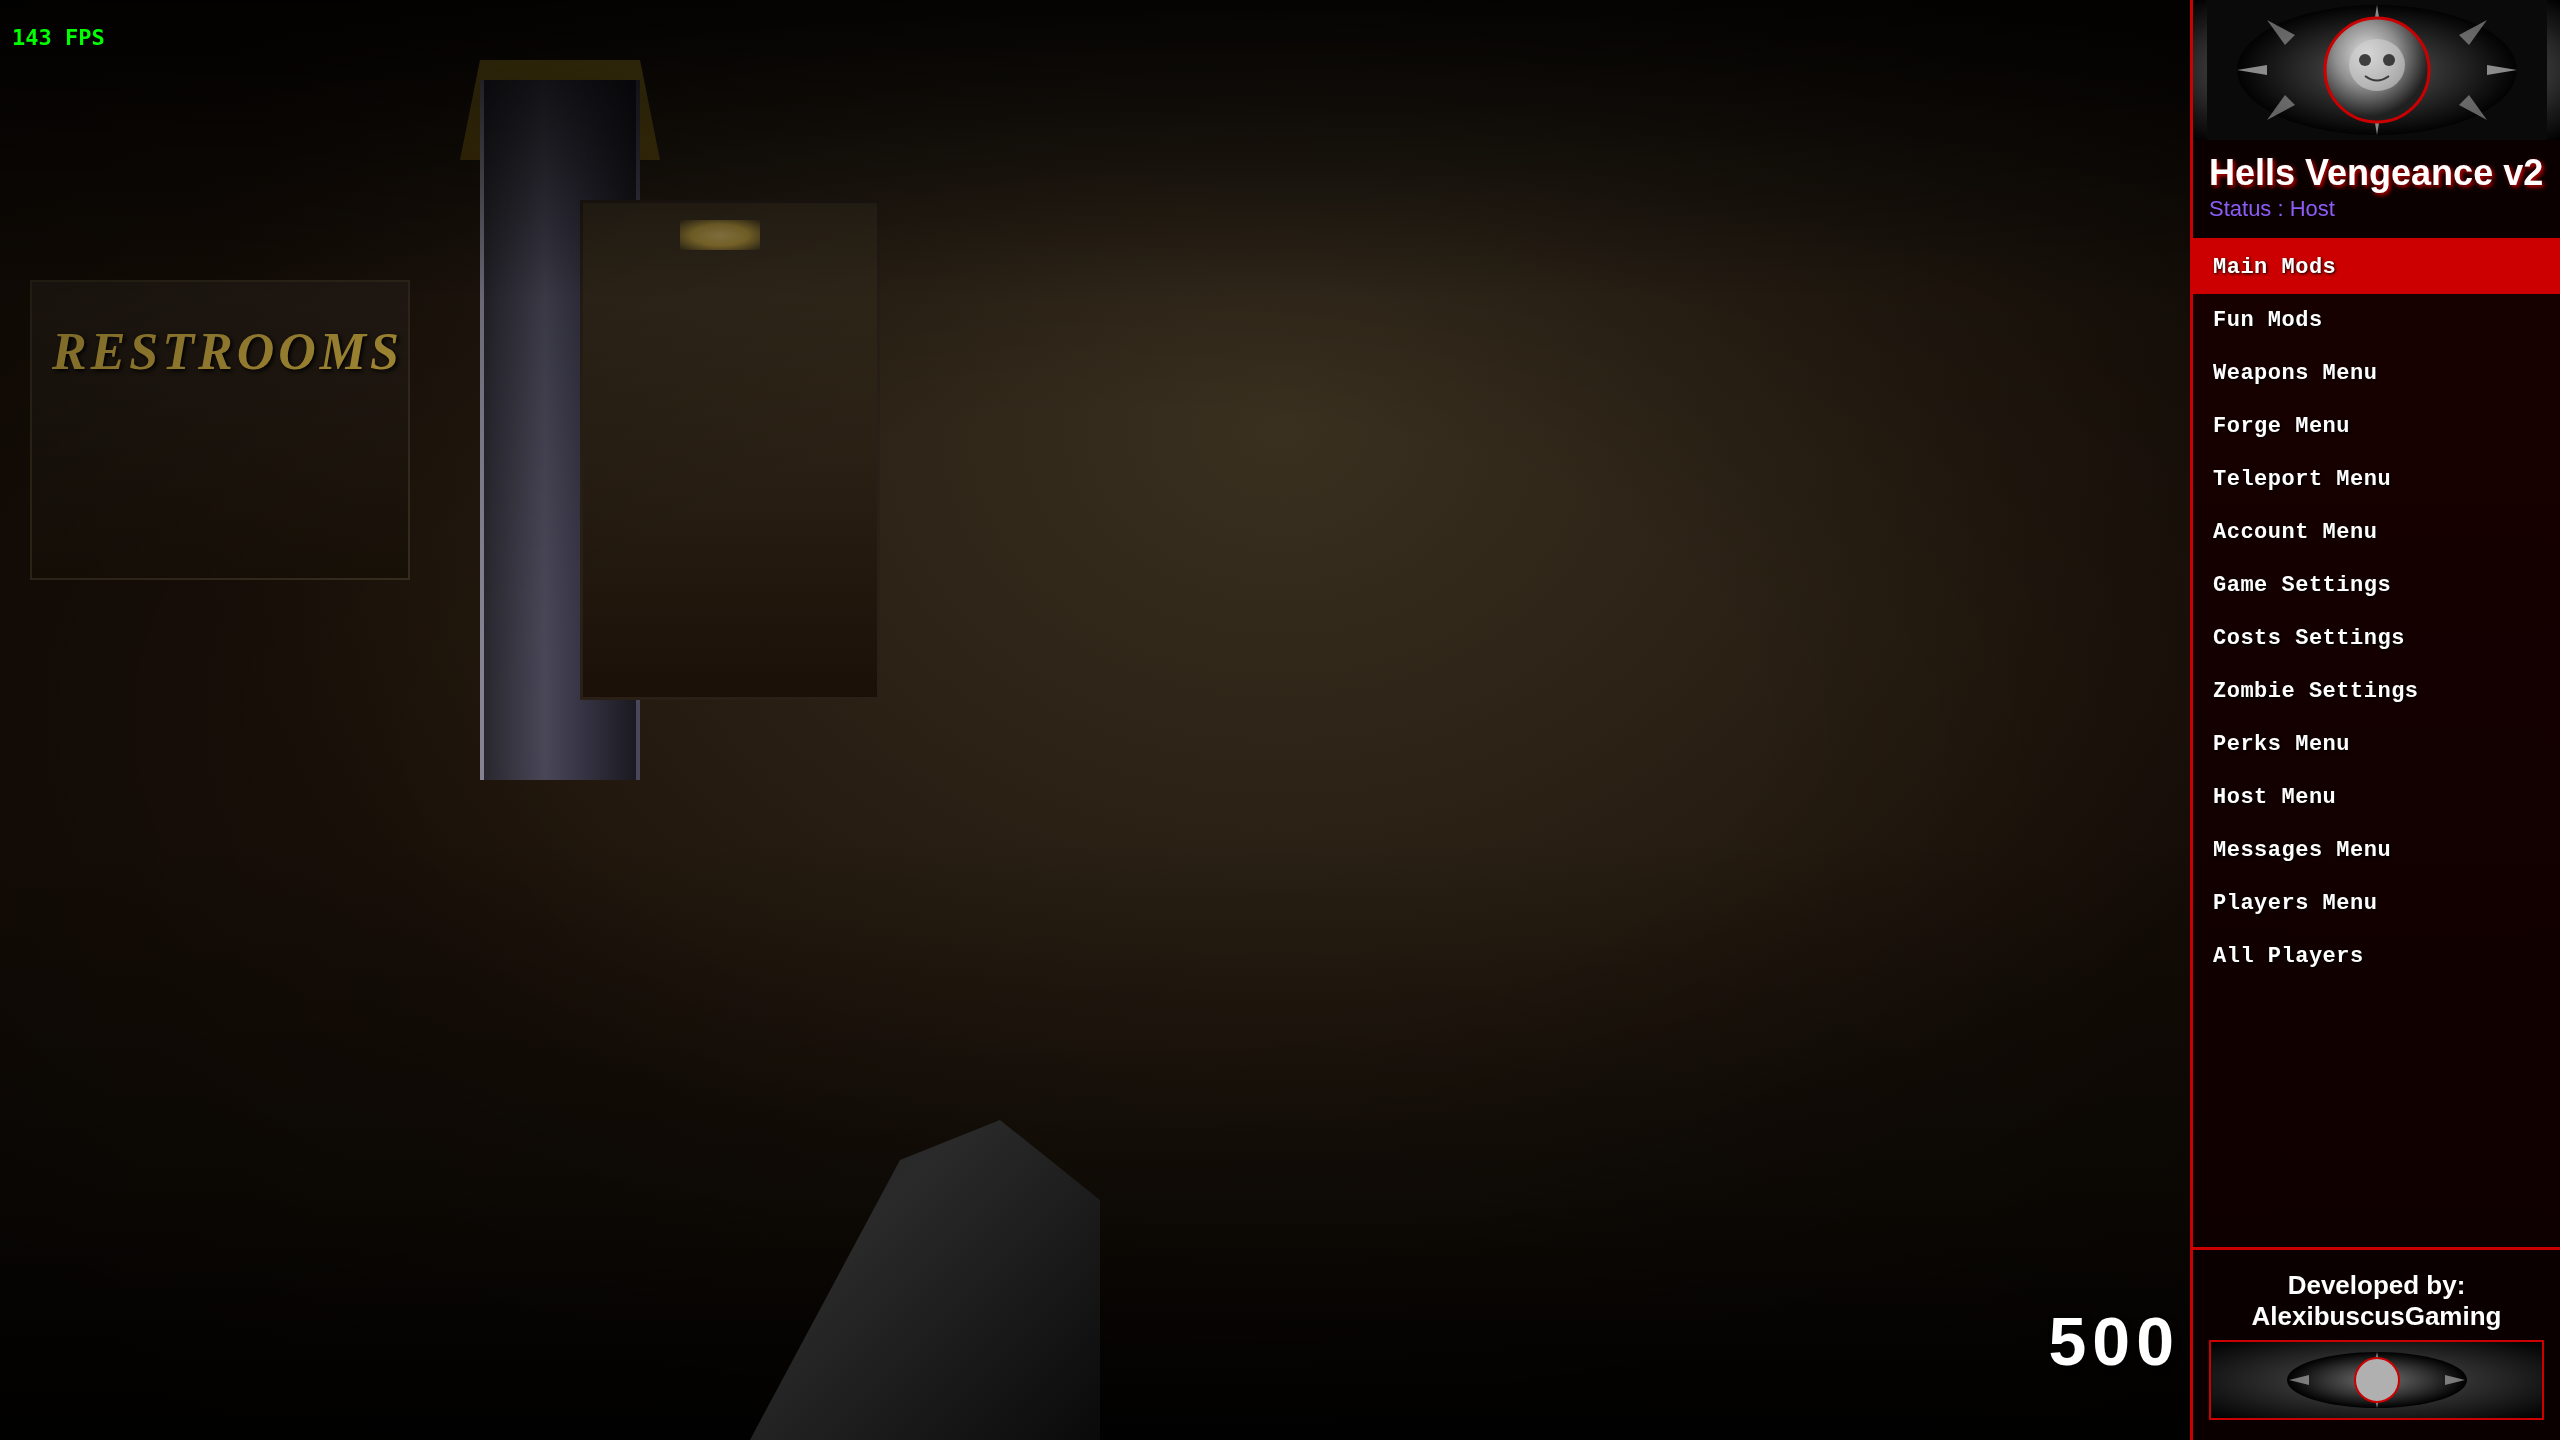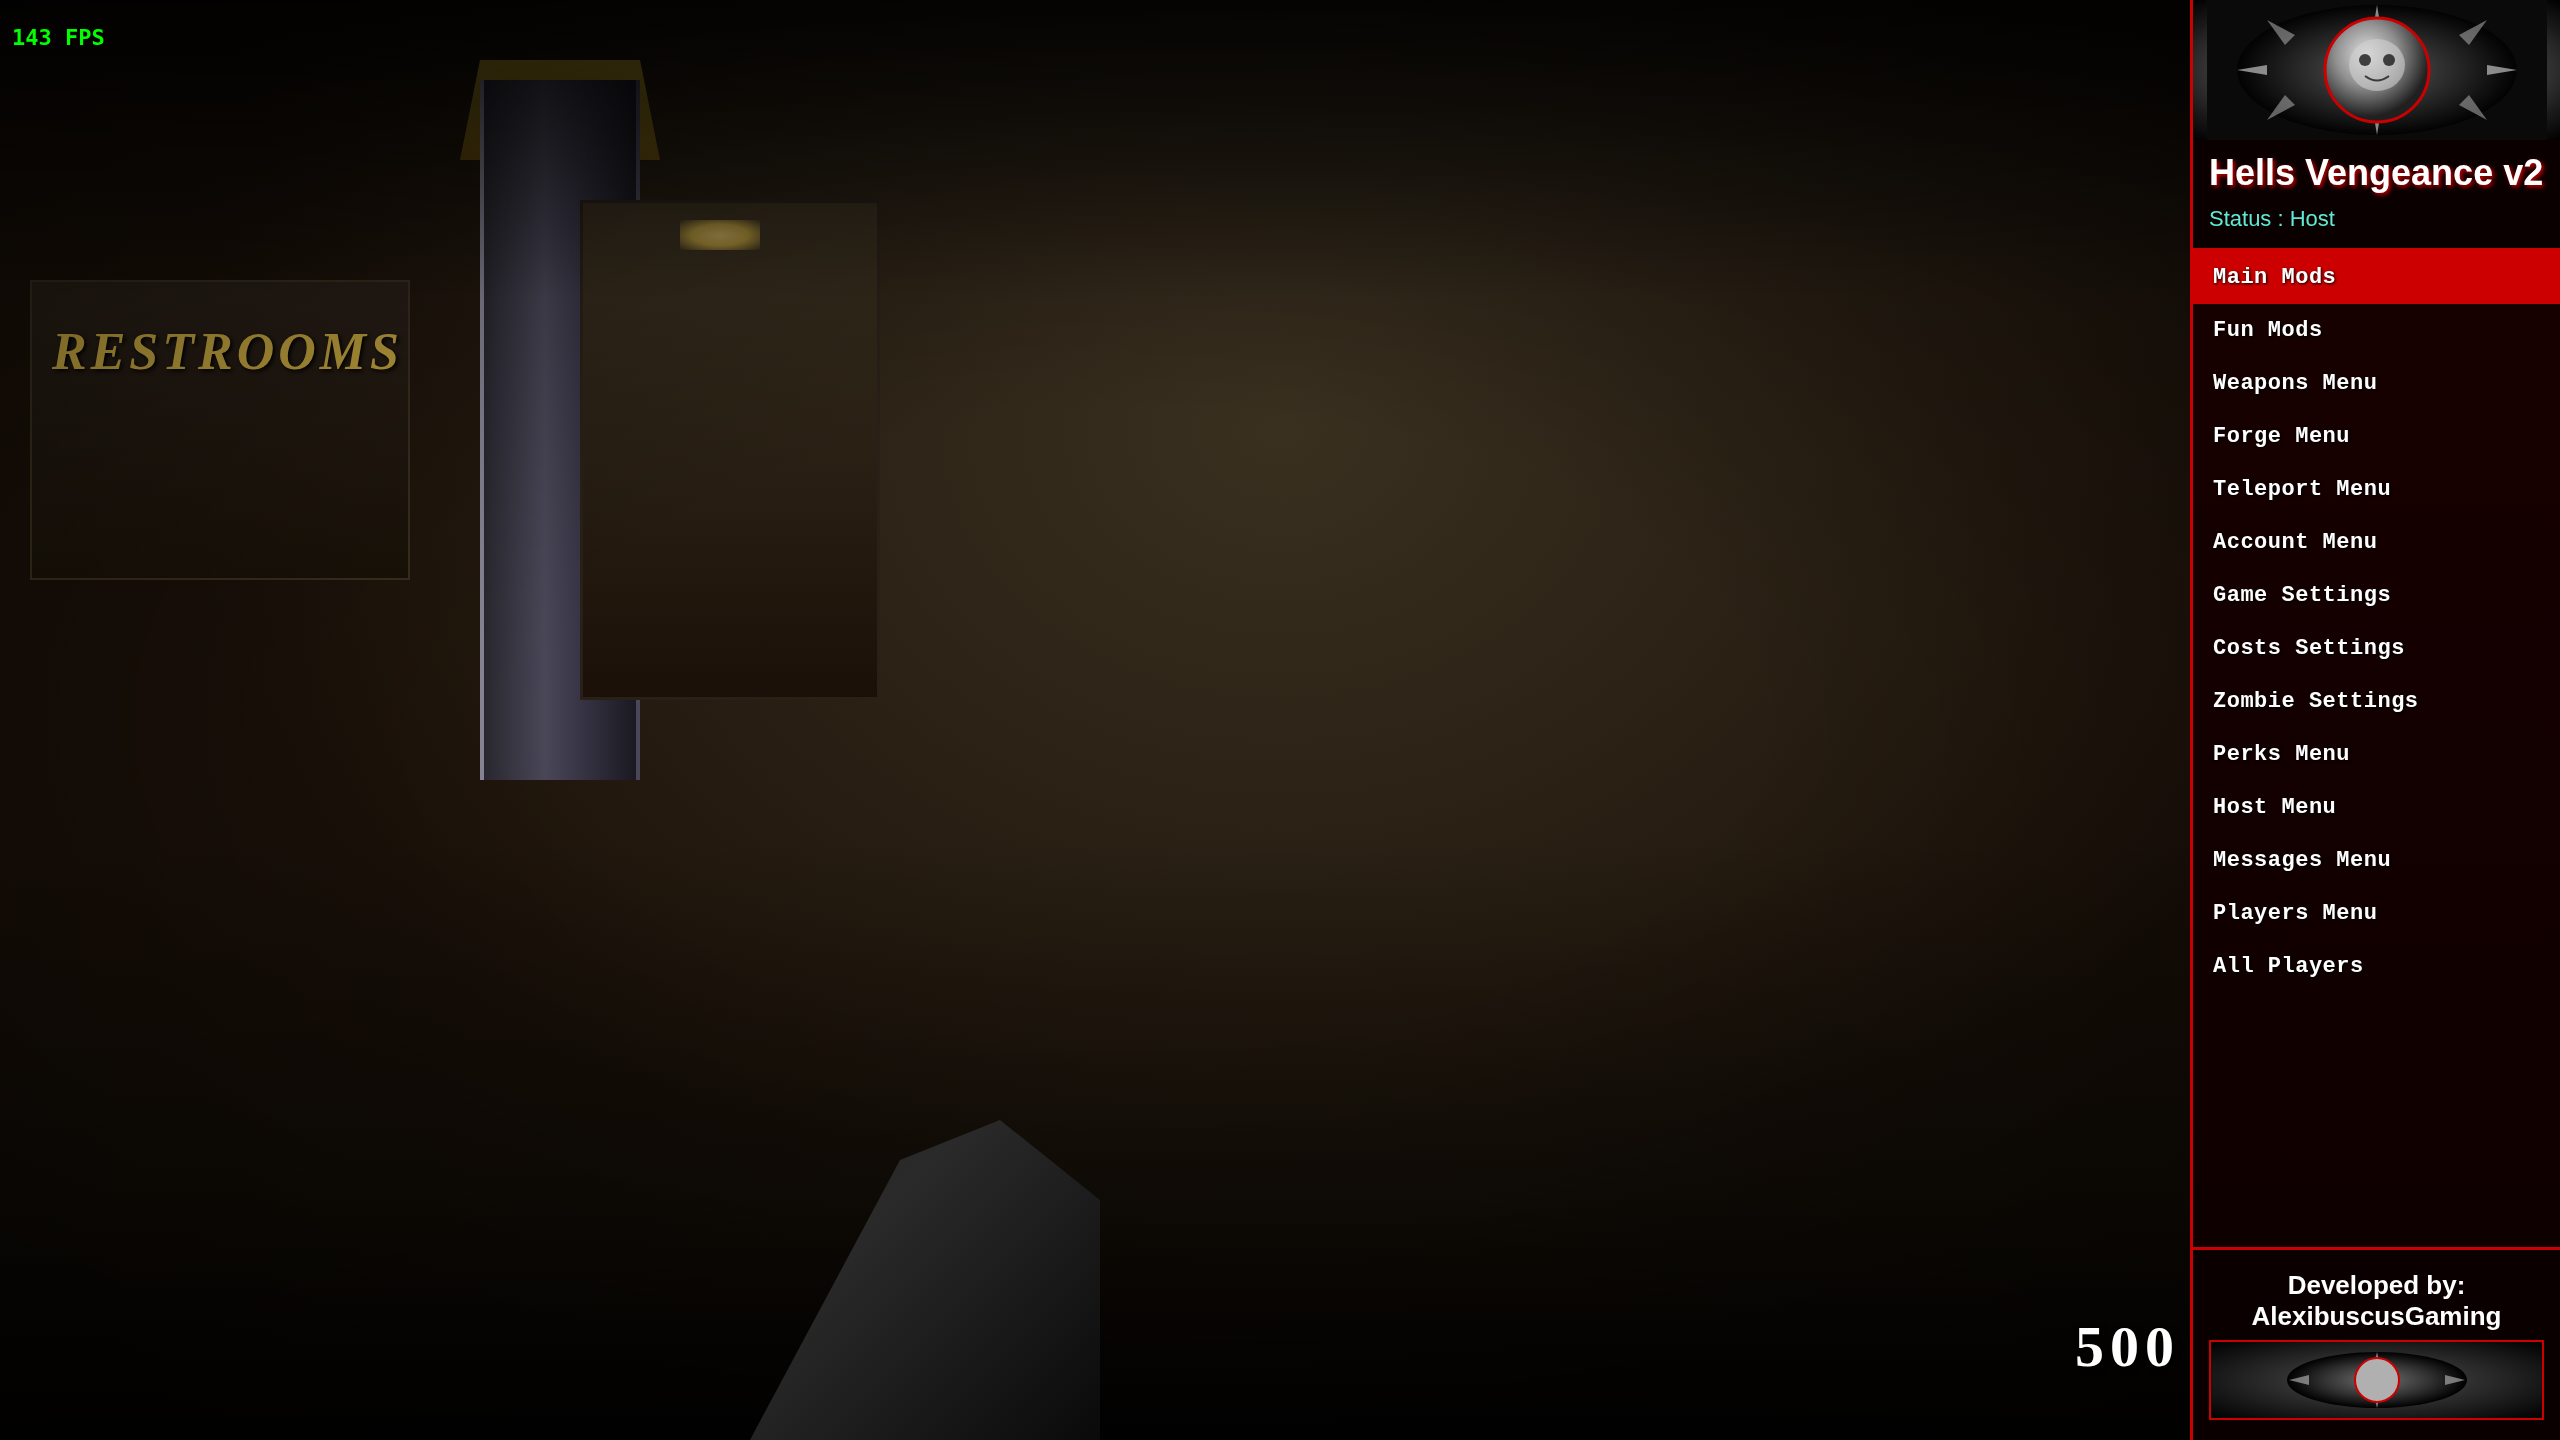--- a/index.html
+++ b/index.html
@@ -102,23 +102,23 @@
       font-family: Arial, sans-serif;
       z-index: 100;
     }
 
     
     #score-display {
       position: absolute;
       bottom: 60px;
       right: 380px;
       color: #ffffff;
-      font-size: 58px;
+      font-size: 68px;
       font-weight: 900;
-      font-family: Liberation Serif, serif;
+      font-family: Liberation Sans, sans-serif;
       text-shadow: 3px 3px 6px #000;
       z-index: 100;
       letter-spacing: 6px;
     }
 
     
     #menu-panel {
       position: absolute;
       top: 0;
       right: 0;
@@ -167,24 +167,24 @@
 
     .header-title {
       color: #ffffff;
       font-size: 36px;
       font-weight: 900;
       font-family: 'Arial Black', sans-serif;
       text-shadow: 2px 2px 4px #cc0000;
     }
 
     .header-status {
-      color: #5eead4;
+      color: #8b5cf6;
       font-size: 22px;
       font-family: Arial, sans-serif;
-      margin-top: 12px;
+      margin-top: 2px;
     }
 
     
     #menu-items {
       flex: 1;
       overflow: hidden;
       display: flex;
       flex-direction: column;
     }
 

